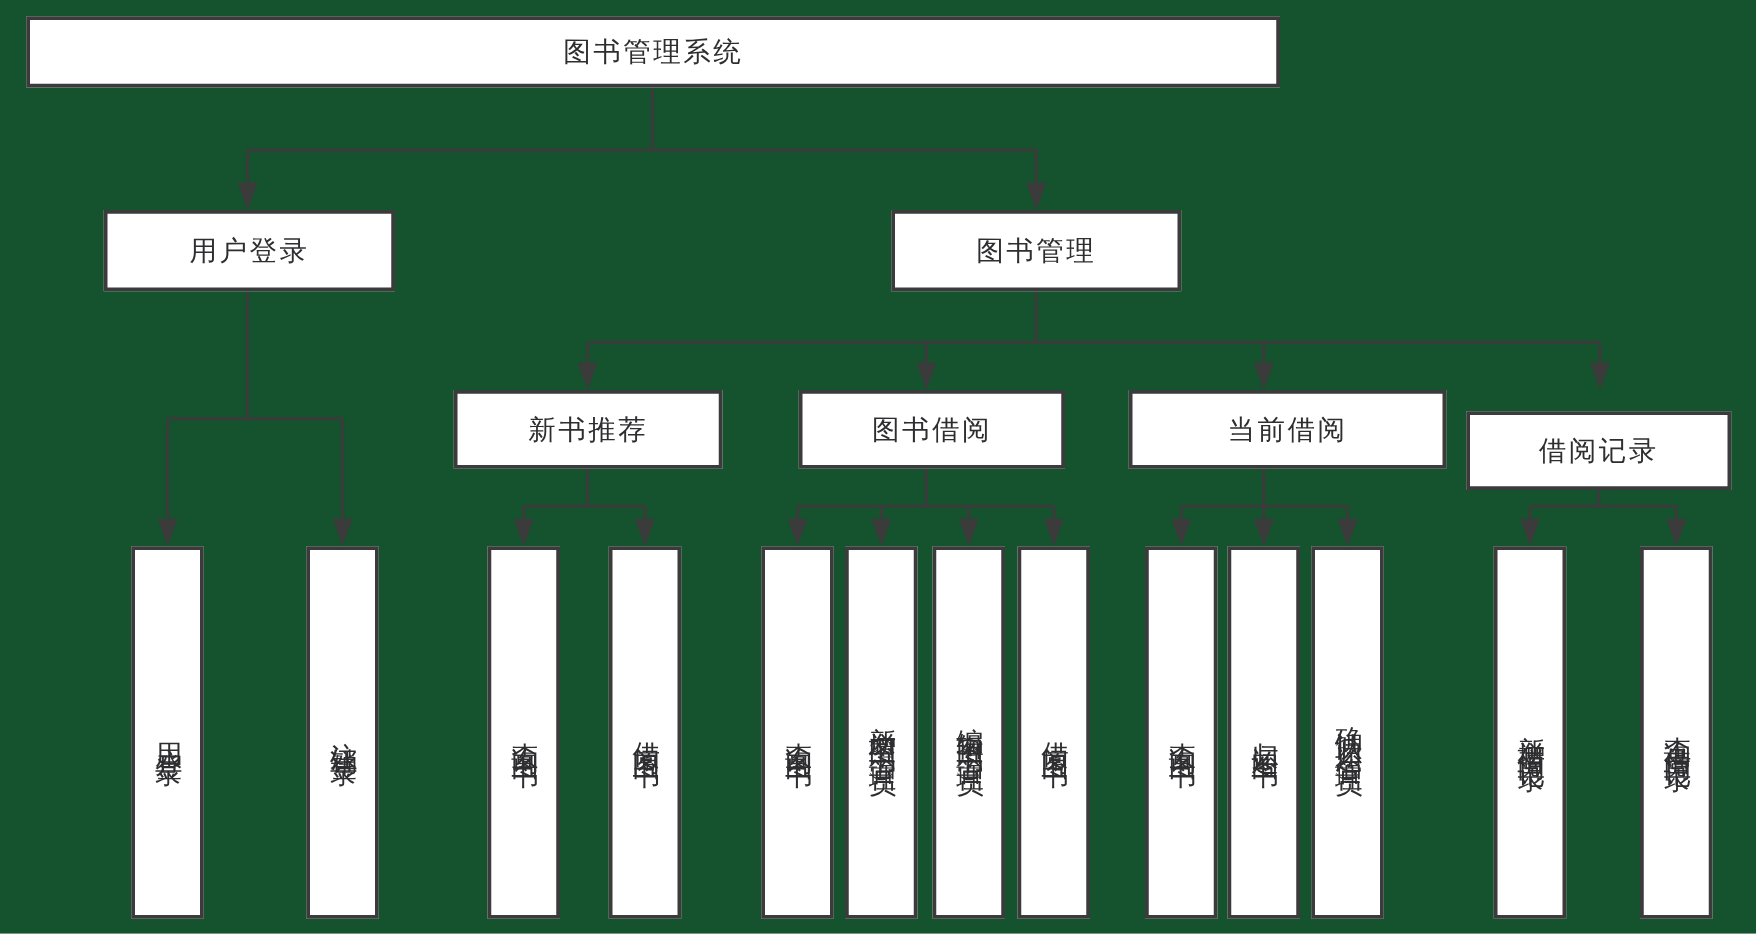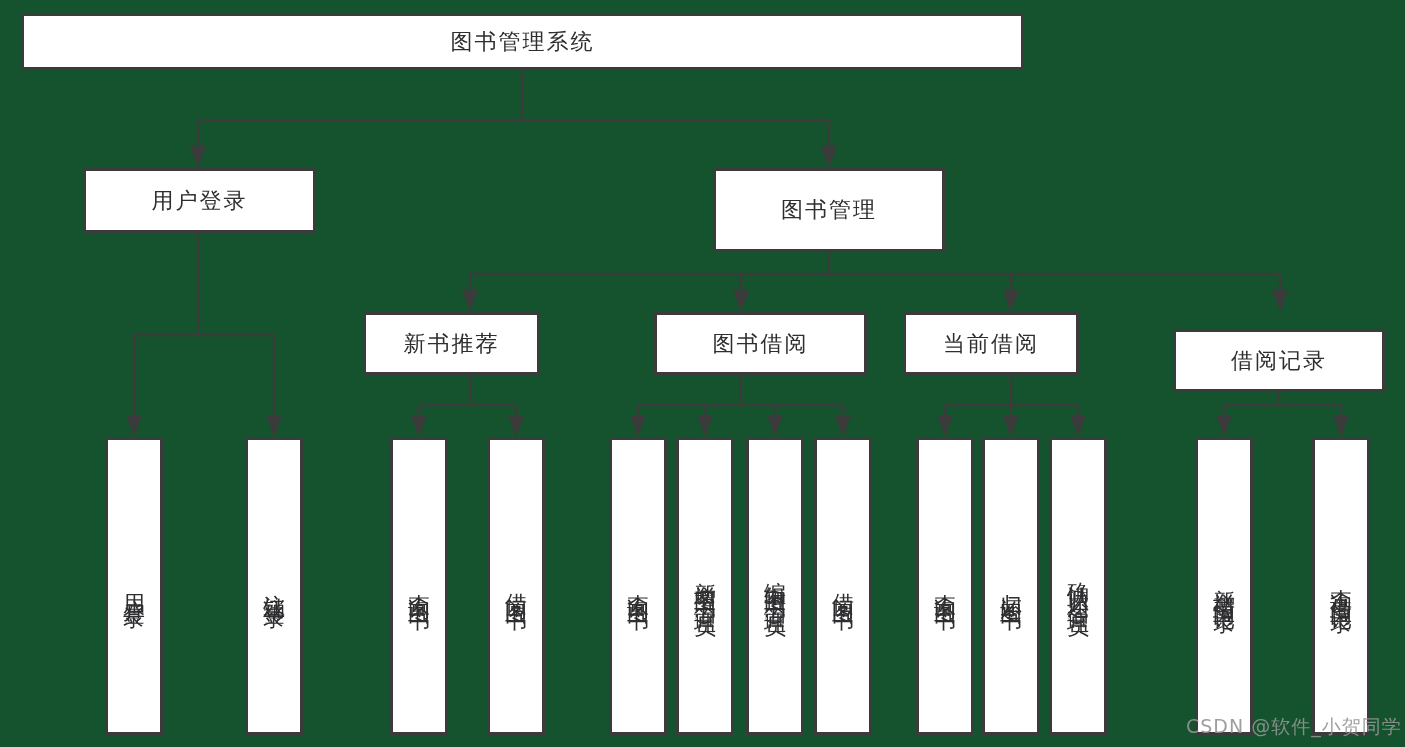--- a/index.html
+++ b/index.html
@@ -64,31 +64,31 @@
     </g>
   </svg>
 
   <div class="hbox" style="left:21px;top:13px;width:1003px;height:57px;">
     <span>图书管理系统</span>
   </div>
 
   <div class="hbox" style="left:83px;top:168px;width:233px;height:65px;">
     <span>用户登录</span>
   </div>
-  <div class="hbox" style="left:713px;top:168px;width:232px;height:84px;">
+  <div class="hbox" style="left:713px;top:168px;width:232px;height:65px;">
     <span>图书管理</span>
   </div>
 
-  <div class="hbox" style="left:363px;top:312px;width:177px;height:63px;">
+  <div class="hbox" style="left:363px;top:312px;width:215px;height:63px;">
     <span>新书推荐</span>
   </div>
-  <div class="hbox" style="left:654px;top:312px;width:213px;height:63px;">
+  <div class="hbox" style="left:639px;top:312px;width:213px;height:63px;">
     <span>图书借阅</span>
   </div>
-  <div class="hbox" style="left:903px;top:312px;width:176px;height:63px;">
+  <div class="hbox" style="left:903px;top:312px;width:254px;height:63px;">
     <span>当前借阅</span>
   </div>
   <div class="hbox" style="left:1173px;top:329px;width:212px;height:63px;">
     <span>借阅记录</span>
   </div>
 
   <div class="vbox" style="left:105px;">
     <span>用户登录</span>
   </div>
   <div class="vbox" style="left:245px;">
@@ -125,15 +125,14 @@
     <span>确认归还（管理员）</span>
   </div>
 
   <div class="vbox" style="left:1195px;">
     <span>新增借阅记录</span>
   </div>
   <div class="vbox" style="left:1312px;">
     <span>查询借阅记录</span>
   </div>
 
-  <div class="watermark">CSDN @软件_小贺同学</div>
 
 </div>
 
 </body></html>

